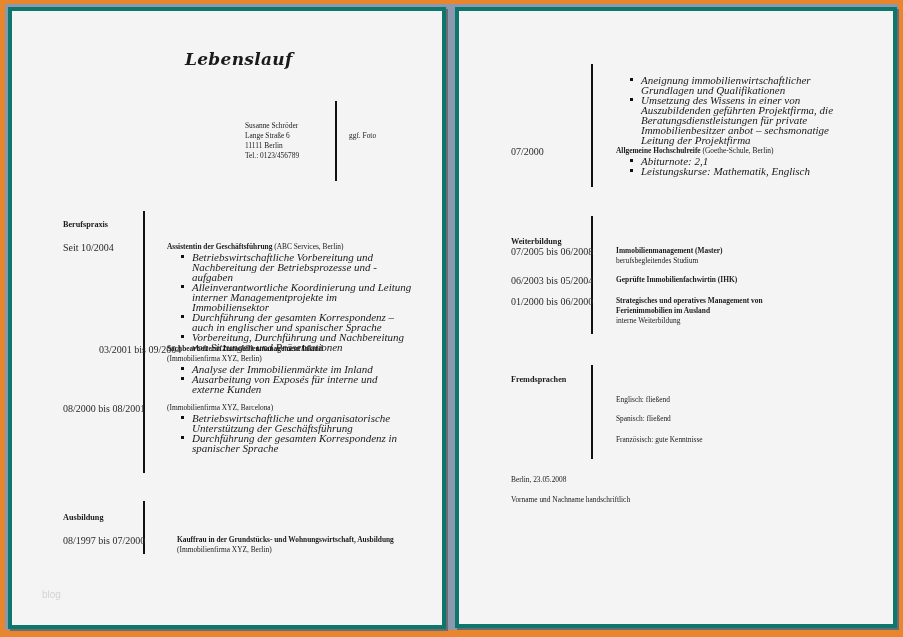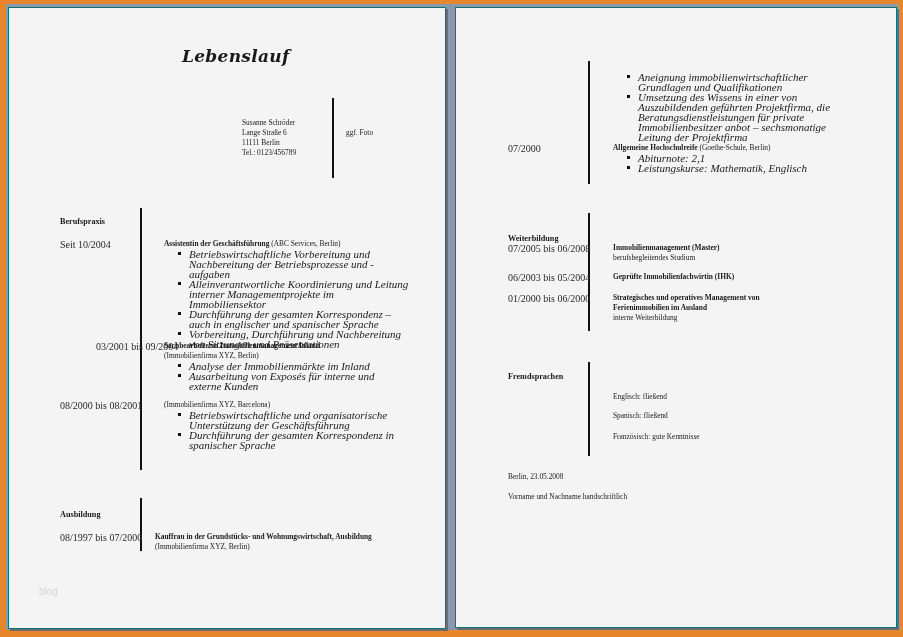--- a/index.html
+++ b/index.html
@@ -11,21 +11,21 @@
       color: #1a1a1a;
     }
     .frame {
       position: absolute;
       left: 5px; top: 4px; width: 893px; height: 626px;
       background: #8a99ad;
     }
     .page {
       position: absolute;
       background: #f4f4f4;
-      border: 1px solid #0f766e;
+      border: 4px solid #0f766e;
       box-shadow: 2px 2px 0 #6b6b75;
     }
     .page-left { left: 8px; top: 7px; width: 438px; height: 622px; }
     .page-right { left: 455px; top: 7px; width: 442px; height: 621px; }
 
     .abs { position: absolute; white-space: nowrap; }
     .vline { position: absolute; width: 1.5px; background: #111; }
 
     .title {
       font-family: "DejaVu Serif", "Liberation Serif", serif;
@@ -99,21 +99,21 @@
     <div>(Immobilienfirma XYZ, Barcelona)</div>
     <ul class="bullets">
       <li>Betriebswirtschaftliche und organisatorische Unterstützung der Geschäftsführung</li>
       <li>Durchführung der gesamten Korrespondenz in spanischer Sprache</li>
     </ul>
   </div>
 
   <div class="abs heading" style="left:51px;top:502px;">Ausbildung</div>
   <div class="vline" style="left:131px;top:490px;height:53px;"></div>
   <div class="abs date" style="left:51px;top:524px;">08/1997 bis 07/2000</div>
-  <div class="block" style="left:146px;top:524px;width:245px;">
+  <div class="block" style="left:165px;top:524px;width:245px;">
     <span class="job-title">Kauffrau in der Grundstücks- und Wohnungswirtschaft, Ausbildung</span><span> (Immobilienfirma XYZ, Berlin)</span>
   </div>
 
   <div class="abs watermark" style="left:30px;top:578px;">blog</div>
 </div>
 
 <div class="page page-right">
   <div class="vline" style="left:132px;top:53px;height:123px;"></div>
   <div class="block" style="left:157px;top:64px;width:240px;">
     <ul class="bullets">

